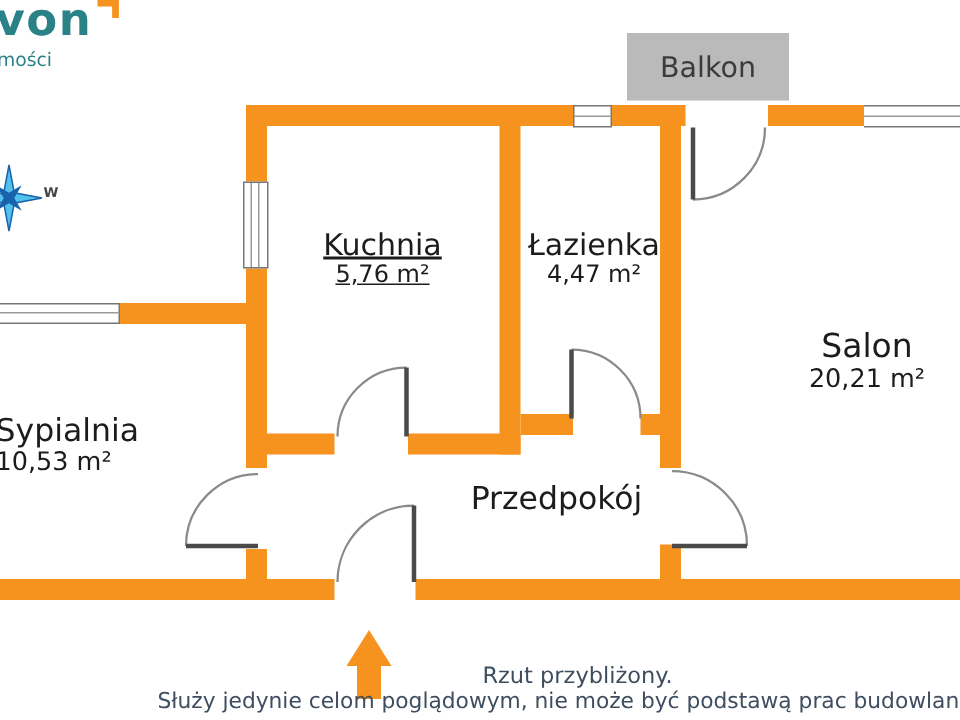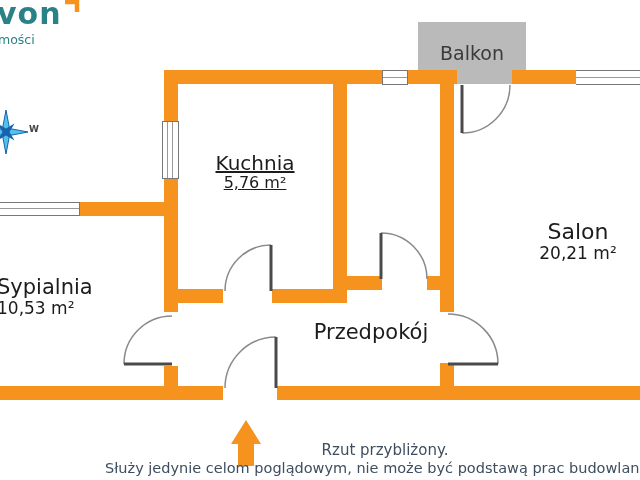--- a/index.html
+++ b/index.html
@@ -9,21 +9,21 @@
     --door-line:#4A4A4A; --arc-line:#8A8A8A; --window-border:#777777;
   }
   html,body{margin:0;padding:0;}
   body{width:640px;height:480px;background:#ffffff;overflow:hidden;position:relative;
        font-family:"DejaVu Sans",sans-serif;}
   .stage{position:absolute;left:0;top:0;width:640px;height:480px;overflow:hidden;}
   .wall{position:absolute;background:var(--wall);}
   .window{position:absolute;background:#fff;box-sizing:border-box;}
   .win-line-h{position:absolute;left:0;right:0;height:1px;background:#999;}
   .win-line-v{position:absolute;top:0;bottom:0;width:1px;background:#999;}
-  .balcony{position:absolute;left:418px;top:22px;width:108px;height:62px;
+  .balcony{position:absolute;left:418px;top:22px;width:108px;height:45px;
            background:var(--balcony-fill);display:flex;align-items:center;justify-content:center;}
   .balcony-label{font-size:19px;color:var(--balcony-text);}
   .room-label{position:absolute;text-align:center;color:var(--room-text);}
   .room-name{font-size:20px;line-height:22px;}
   .room-area{font-size:16px;line-height:18px;}
   .lbl-salon .room-name{font-size:22px;line-height:24px;}
   .lbl-salon .room-area{font-size:17px;}
   .lbl-sypialnia{text-align:left;}
   .lbl-sypialnia .room-name{font-size:21px;line-height:23px;}
   .lbl-sypialnia .room-area{font-size:17px;}
@@ -111,20 +111,24 @@
     <line class="panel" x1="124" y1="364" x2="172" y2="364"></line>
     <path class="arc" d="M225,388 A51,51 0 0 1 276,337"></path>
     <line class="panel" x1="276" y1="337" x2="276" y2="388"></line>
     <path class="arrow" d="M246,420 L261,444 L254,444 L254,466 L238,466 L238,444 L231,444 Z"></path>
   </svg>
 
   <div class="room-label" style="left:180px;top:152px;width:150px;text-decoration:underline;">
     <div class="room-name">Kuchnia</div>
     <div class="room-area">5,76 m²</div>
   </div>
+  <div class="room-label" style="left:330px;top:152px;width:132px;">
+    <div class="room-name">Łazienka</div>
+    <div class="room-area">4,47 m²</div>
+  </div>
   <div class="room-label lbl-salon" style="left:513px;top:220px;width:130px;">
     <div class="room-name">Salon</div>
     <div class="room-area">20,21 m²</div>
   </div>
   <div class="room-label lbl-sypialnia" style="left:-3px;top:276px;width:160px;">
     <div class="room-name">Sypialnia</div>
     <div class="room-area">10,53 m²</div>
   </div>
   <div class="room-label lbl-przedpokoj" style="left:304px;top:321px;width:134px;">
     <div class="room-name">Przedpokój</div>

